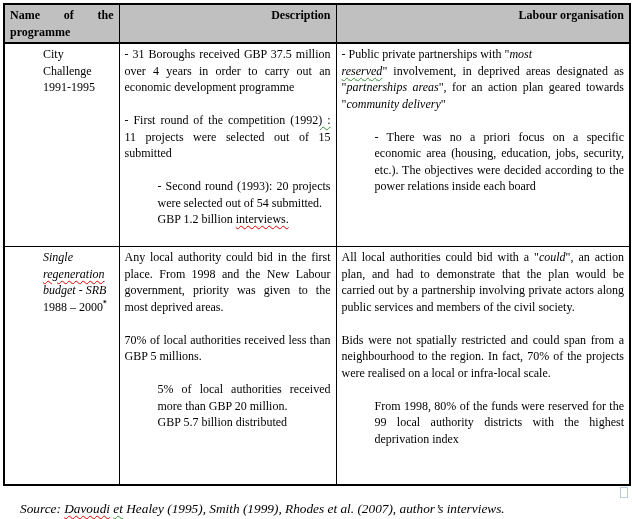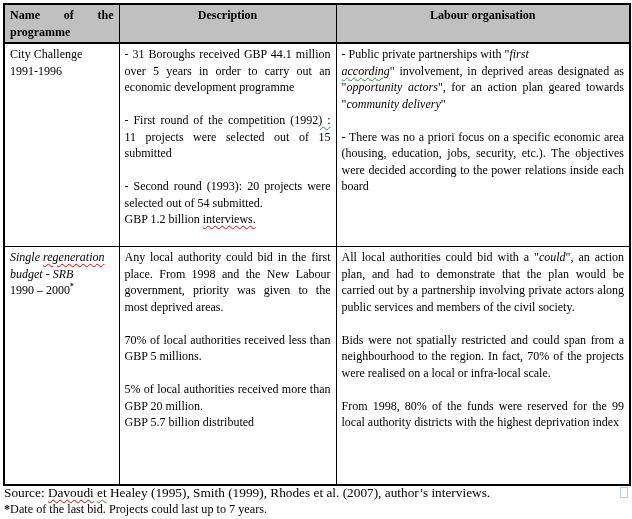--- a/index.html
+++ b/index.html
@@ -25,33 +25,33 @@
     border: 1px solid var(--border, #000);
     vertical-align: top;
     padding: 2px 5px 2px 5px;
     font-size: 12px;
     line-height: 16.5px;
     overflow: hidden;
   }
   thead th {
     background: var(--header_bg, #c0c0c0);
     font-weight: bold;
-    text-align: center;
+    text-align: right;
     height: 33px;
     border-bottom: 2px solid var(--border, #000);
   }
   th.th-name { text-align: justify; }
   tr.row-1 td { height: 198px; }
   tr.row-2 td { height: 233px; }
 
   td.cell-justify { text-align: justify; }
   td.cell-left { text-align: left; }
 
   .para { margin: 0 0 16.5px 0; }
-  .para:last-child { margin-bottom: 0; }
+  .para:last-child { margin-bottom: 0; margin-left: 33px; }
 
   .it { font-style: italic; }
   .bd { font-weight: bold; }
   sup { font-size: 0.62em; line-height: 0; vertical-align: super; }
 
   .sq-red {
     text-decoration-line: underline;
     text-decoration-style: wavy;
     text-decoration-color: var(--spell_red, #e00000);
     text-decoration-thickness: 1px;
@@ -62,21 +62,21 @@
     text-decoration-style: wavy;
     text-decoration-color: var(--grammar_green, #2f8f2f);
     text-decoration-thickness: 1px;
     text-underline-offset: 2px;
   }
 
   .footer-source {
     position: absolute; left: 4px; top: 485px; width: 624px;
     font-size: 13.3px; line-height: 16px;
   }
-  .footer-source .para, .footer-note .para { margin: 0; }
+  .footer-source .para, .footer-note .para { margin: 16px; font-style: italic; }
   .footer-note {
     position: absolute; left: 4px; top: 502px; width: 624px;
     font-size: 12.2px; line-height: 15px;
   }
 
   .annotation-mark {
     position: absolute; left: 620px; top: 487px;
     width: 6px; height: 9px;
     border: 1px solid var(--annotation_blue, #b8cce4);
   }
@@ -95,35 +95,35 @@
     <thead>
       <tr>
         <th class="th-name">Name of the programme</th>
         <th>Description</th>
         <th>Labour organisation</th>
       </tr>
     </thead>
     <tbody>
       <tr class="row-1">
         <td class="cell-left">
-            <p class="para"><span>City Challenge</span><br><span>1991-1996</span></p>
+            <p class="para"><span>City Challenge</span><br><span>1991-1995</span></p>
           </td>
         <td class="cell-justify">
-            <p class="para"><span>- 31 Boroughs received GBP 44.1 million over 5 years in order to carry out an economic development programme</span></p>
+            <p class="para"><span>- 31 Boroughs received GBP 37.5 million over 4 years in order to carry out an economic development programme</span></p>
             <p class="para"><span>- First round of the competition (1992</span><span class="sq-green">) :</span><span> 11 projects were selected out of 15 submitted</span></p>
             <p class="para"><span>- Second round (1993): 20 projects were selected out of 54 submitted.</span><br><span>GBP 1.2 billion </span><span class="sq-red">interviews.</span></p>
           </td>
         <td class="cell-justify">
-            <p class="para"><span>- Public private partnerships with "</span><span class="it">first</span><br><span class="it sq-green">according</span><span>" involvement, in deprived areas designated as "</span><span class="it">opportunity actors</span><span>", for an action plan geared towards "</span><span class="it">community delivery</span><span>"</span></p>
+            <p class="para"><span>- Public private partnerships with "</span><span class="it">most</span><br><span class="it sq-green">reserved</span><span>" involvement, in deprived areas designated as "</span><span class="it">partnerships areas</span><span>", for an action plan geared towards "</span><span class="it">community delivery</span><span>"</span></p>
             <p class="para"><span>- There was no a priori focus on a specific economic area (housing, education, jobs, security, etc.). The objectives were decided according to the power relations inside each board</span></p>
           </td>
       </tr>
       <tr class="row-2">
         <td class="cell-left">
-            <p class="para"><span class="it">Single </span><span class="it sq-red">regeneration</span><br><span class="it">budget - SRB</span><br><span>1990 – 2000</span><sup class="bd">*</sup></p>
+            <p class="para"><span class="it">Single </span><span class="it sq-red">regeneration</span><br><span class="it">budget - SRB</span><br><span>1988 – 2000</span><sup class="bd">*</sup></p>
           </td>
         <td class="cell-justify">
             <p class="para"><span>Any local authority could bid in the first place. From 1998 and the New Labour government, priority was given to the most deprived areas.</span></p>
             <p class="para"><span>70% of local authorities received less than GBP 5 millions.</span></p>
             <p class="para"><span>5% of local authorities received more than GBP 20 million.</span><br><span>GBP 5.7 billion distributed</span></p>
           </td>
         <td class="cell-justify">
             <p class="para"><span>All local authorities could bid with a "</span><span class="it">could</span><span>", an action plan, and had to demonstrate that the plan would be carried out by a partnership involving private actors along public services and members of the civil society.</span></p>
             <p class="para"><span>Bids were not spatially restricted and could span from a neighbourhood to the region. In fact, 70% of the projects were realised on a local or infra-local scale.</span></p>
             <p class="para"><span>From 1998, 80% of the funds were reserved for the 99 local authority districts with the highest deprivation index</span></p>

